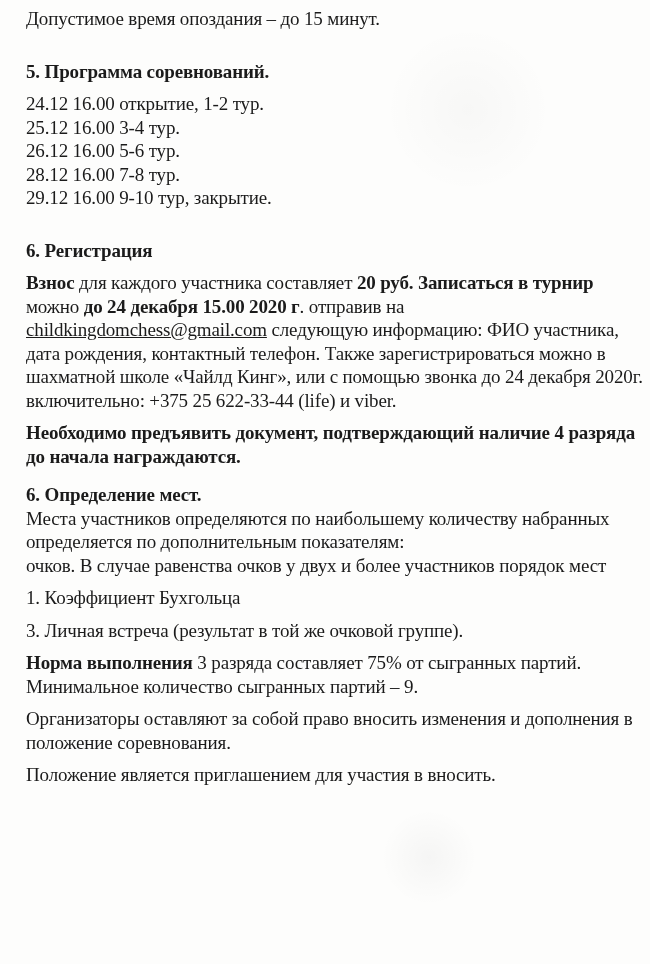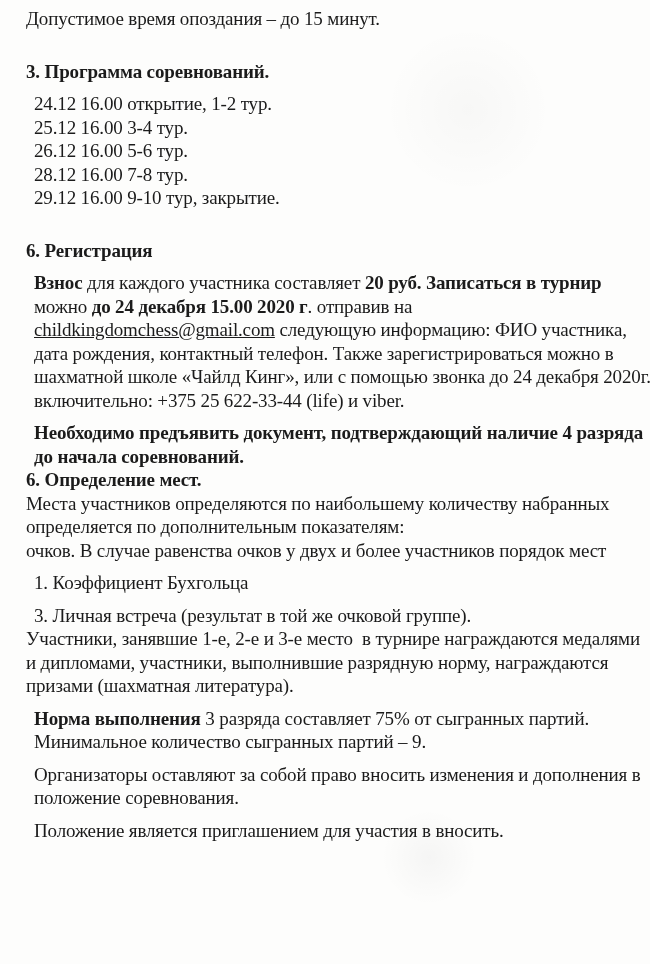--- a/index.html
+++ b/index.html
@@ -25,35 +25,35 @@
     white-space: pre;
     font-size: 19px;
     line-height: 23.5px;
     letter-spacing: -0.15px;
   }
   .bold { font-weight: bold; }
   .underline { text-decoration: underline; }
   .kind-h .line { font-weight: bold; }
   
   .sp-none { margin-top: 0; }
-  .sp-para { margin-top: 9px; margin-left: 8px; }
-  .sp-sm   { }
+  .sp-para { margin-top: 9px; }
+  .sp-sm   { margin-top: 15px; }
   .sp-md   { margin-top: 23px; }
   .sp-lg   { margin-top: 29px; }
 </style>
 </head>
 <body>
 
 <div class="page">
   <div id="doc">
       <div class="block kind-p sp-none">
         <div class="line"><span>Допустимое время опоздания – до 15 минут.</span></div>
       </div>
       <div class="block kind-h sp-lg">
-        <div class="line"><span class="bold">3. Программа соревнований.</span></div>
+        <div class="line"><span class="bold">5. Программа соревнований.</span></div>
       </div>
       <div class="block kind-p sp-para">
         <div class="line"><span>24.12 16.00 открытие, 1-2 тур.</span></div>
         <div class="line"><span>25.12 16.00 3-4 тур.</span></div>
         <div class="line"><span>26.12 16.00 5-6 тур.</span></div>
         <div class="line"><span>28.12 16.00 7-8 тур.</span></div>
         <div class="line"><span>29.12 16.00 9-10 тур, закрытие.</span></div>
       </div>
       <div class="block kind-h sp-lg">
         <div class="line"><span class="bold">6. Регистрация</span></div>
@@ -61,40 +61,35 @@
       <div class="block kind-p sp-para">
         <div class="line"><span class="bold">Взнос</span><span> для каждого участника составляет </span><span class="bold">20 руб. Записаться в турнир</span></div>
         <div class="line"><span>можно </span><span class="bold">до 24 декабря 15.00 2020 г</span><span>. отправив на</span></div>
         <div class="line"><span class="underline">childkingdomchess@gmail.com</span><span> следующую информацию: ФИО участника,</span></div>
         <div class="line"><span>дата рождения, контактный телефон. Также зарегистрироваться можно в</span></div>
         <div class="line"><span>шахматной школе «Чайлд Кинг», или с помощью звонка до 24 декабря 2020г.</span></div>
         <div class="line"><span>включительно: +375 25 622-33-44 (life) и viber.</span></div>
       </div>
       <div class="block kind-p sp-para">
         <div class="line"><span class="bold">Необходимо предъявить документ, подтверждающий наличие 4 разряда</span></div>
-        <div class="line"><span class="bold">до начала соревнований.</span></div>
+        <div class="line"><span class="bold">до начала награждаются.</span></div>
       </div>
       <div class="block kind-h sp-sm">
         <div class="line"><span class="bold">6. Определение мест.</span></div>
       </div>
       <div class="block kind-p sp-none">
         <div class="line"><span>Места участников определяются по наибольшему количеству набранных</span></div>
         <div class="line"><span>определяется по дополнительным показателям:</span></div>
         <div class="line"><span>очков. В случае равенства очков у двух и более участников порядок мест</span></div>
       </div>
       <div class="block kind-p sp-para">
         <div class="line"><span>1. Коэффициент Бухгольца</span></div>
       </div>
       <div class="block kind-p sp-para">
         <div class="line"><span>3. Личная встреча (результат в той же очковой группе).</span></div>
-      </div>
-      <div class="block kind-p sp-none">
-        <div class="line"><span>Участники, занявшие 1-е, 2-е и 3-е место  в турнире награждаются медалями</span></div>
-        <div class="line"><span>и дипломами, участники, выполнившие разрядную норму, награждаются</span></div>
-        <div class="line"><span>призами (шахматная литература).</span></div>
       </div>
       <div class="block kind-p sp-para">
         <div class="line"><span class="bold">Норма выполнения</span><span> 3 разряда составляет 75% от сыгранных партий.</span></div>
         <div class="line"><span>Минимальное количество сыгранных партий – 9.</span></div>
       </div>
       <div class="block kind-p sp-para">
         <div class="line"><span>Организаторы оставляют за собой право вносить изменения и дополнения в</span></div>
         <div class="line"><span>положение соревнования.</span></div>
       </div>
       <div class="block kind-p sp-para">

